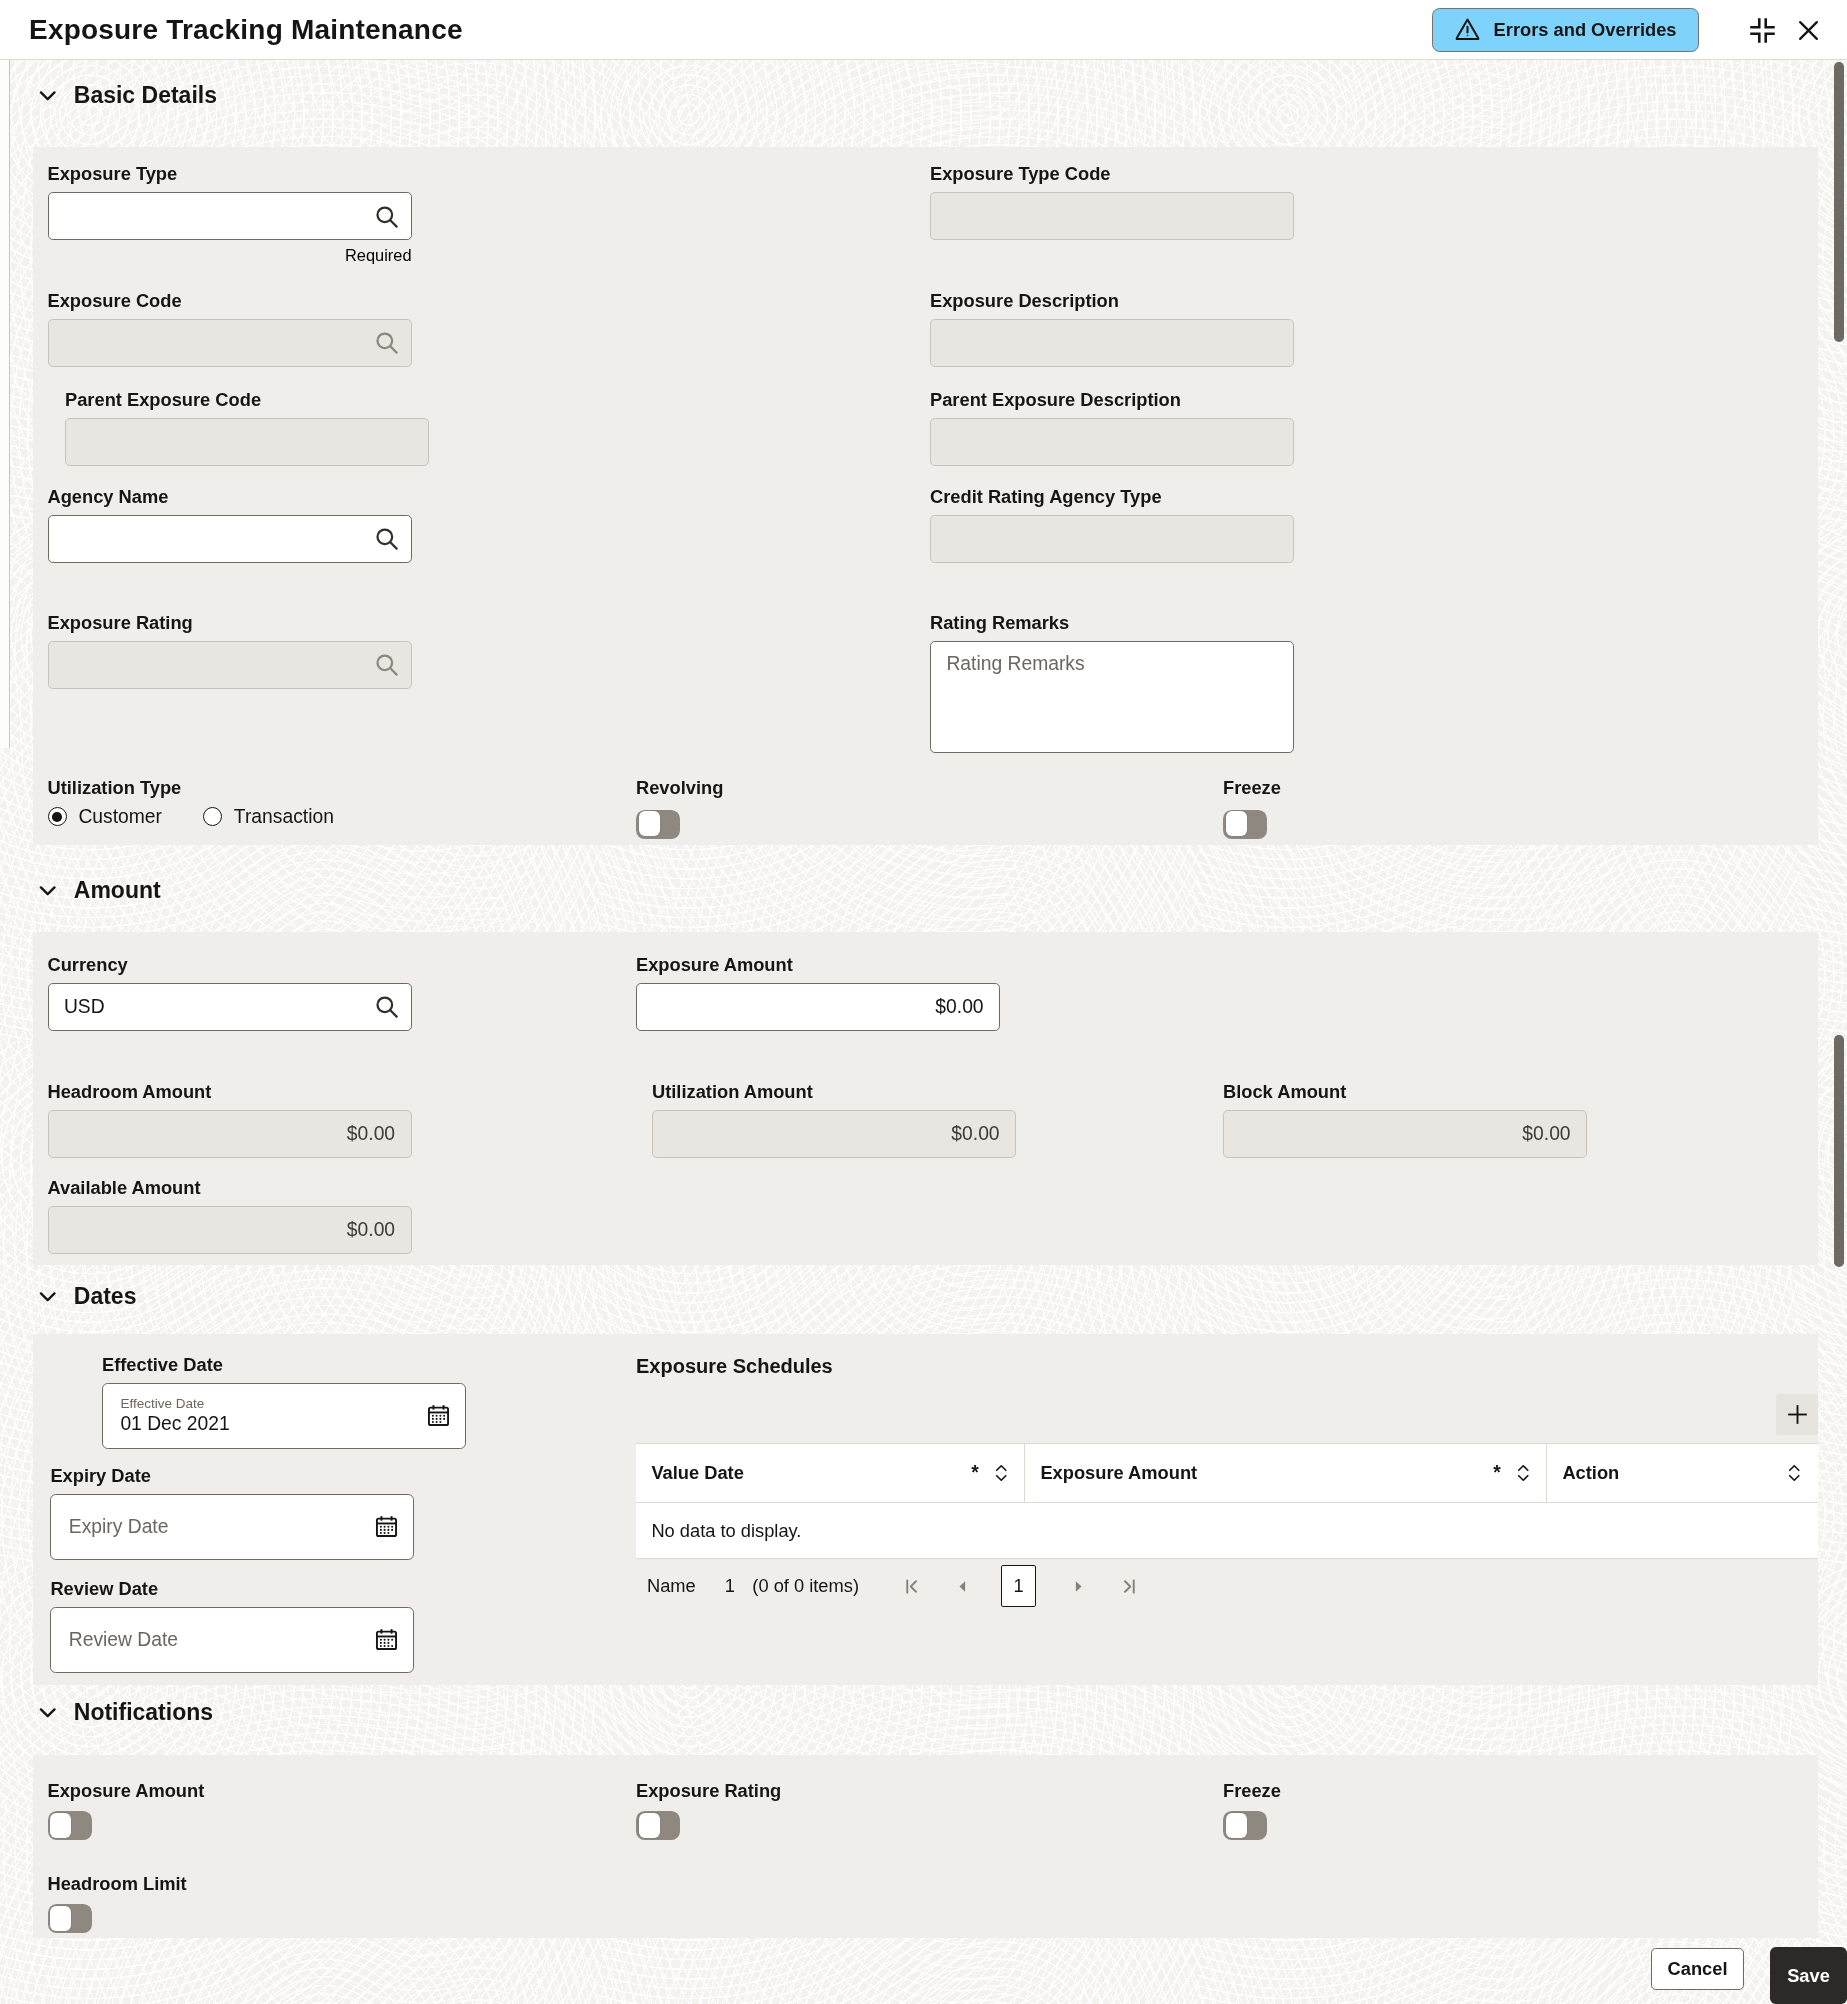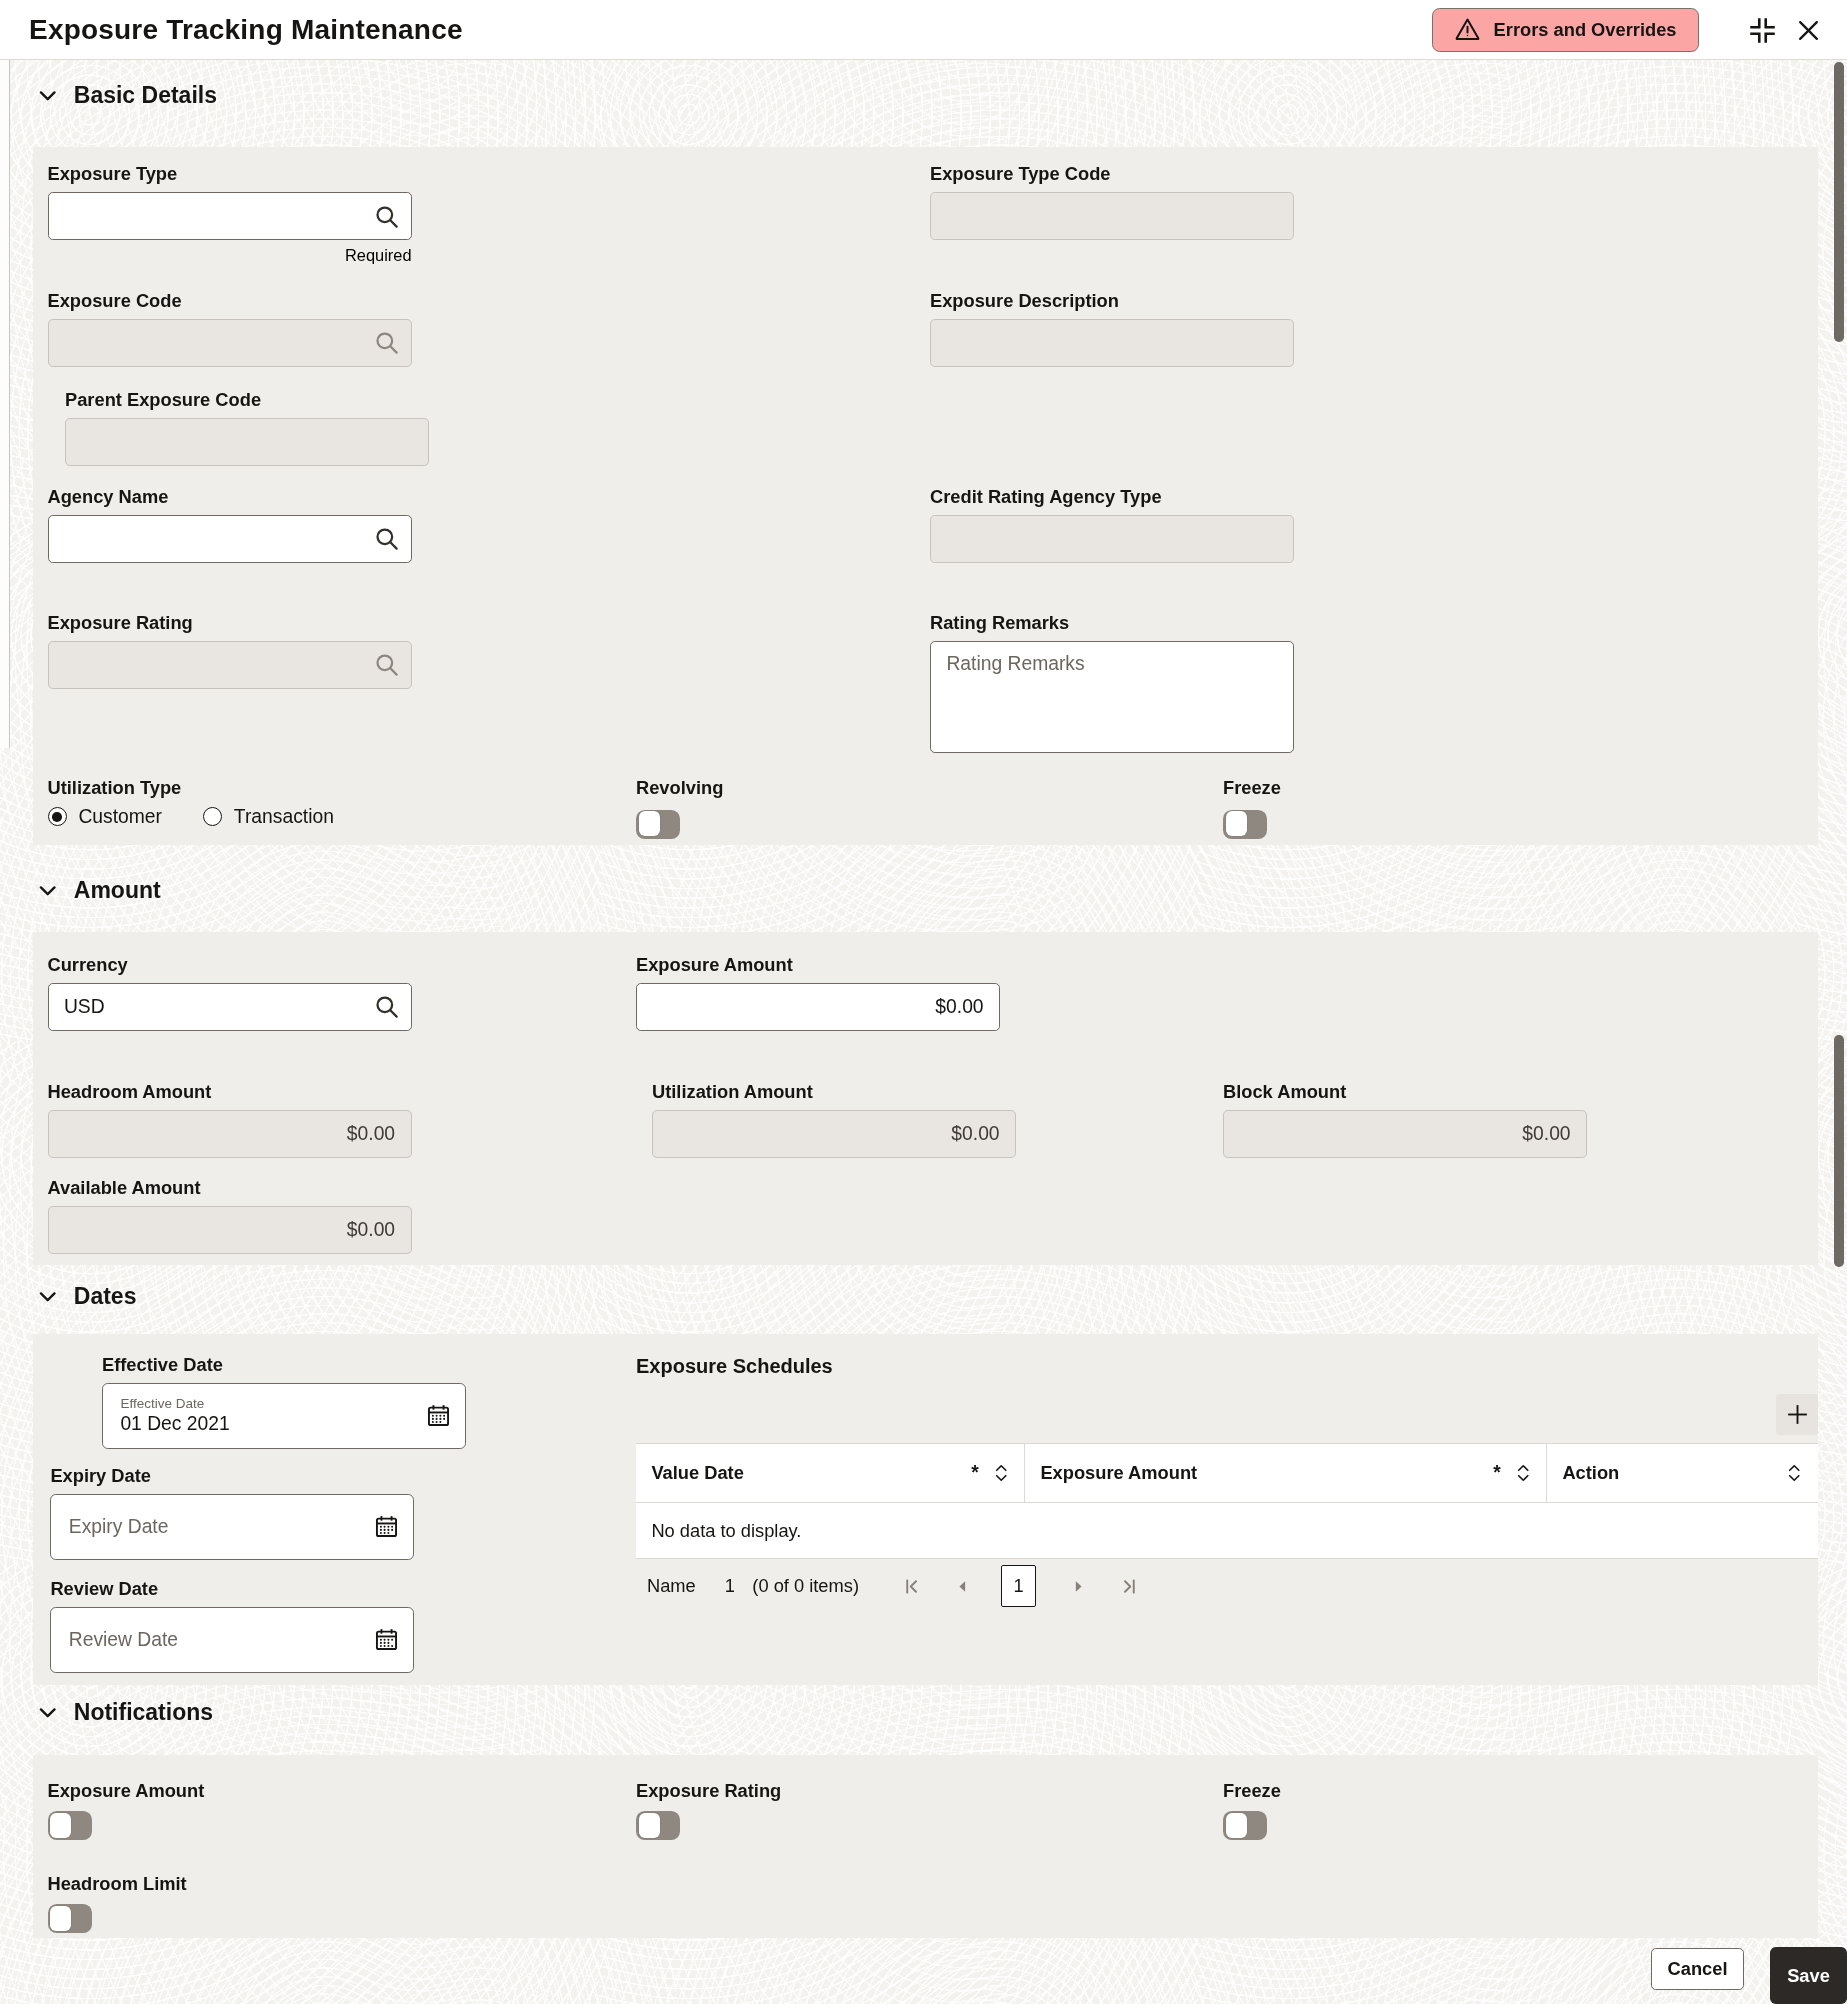--- a/index.html
+++ b/index.html
@@ -11,21 +11,21 @@
       repeating-radial-gradient(circle at 15% 22%, rgba(255,255,255,.85) 0 1.5px, rgba(255,255,255,0) 1.5px 9.7px),
       repeating-radial-gradient(circle at 78% 9%,  rgba(255,255,255,.65) 0 1.5px, rgba(255,255,255,0) 1.5px 11.6px),
       repeating-radial-gradient(circle at 48% 80%, rgba(255,255,255,.7)  0 1.5px, rgba(255,255,255,0) 1.5px 8.7px),
       repeating-radial-gradient(circle at 95% 55%, rgba(255,255,255,.6)  0 1.5px, rgba(255,255,255,0) 1.5px 10.6px);
     background-size:599px 521px, 541px 599px, 676px 541px, 502px 463px;
   }
   .abs{position:absolute;}
   
   .app-header{position:absolute;left:0;top:0;width:1847px;height:60px;background:#ffffff;border-bottom:1px solid #deDAD4;display:flex;align-items:center;box-sizing:border-box;}
   .app-title{font-size:28px;font-weight:700;margin-left:29px;letter-spacing:0.2px;}
-  .hdr-btn{position:absolute;left:1432px;top:7.7px;height:44px;display:flex;align-items:center;gap:12.6px;padding:0 21px;background:#fca5a5;border:1px solid #77716a;border-radius:7.7px;box-sizing:border-box;cursor:pointer;}
+  .hdr-btn{position:absolute;left:1432px;top:7.7px;height:44px;display:flex;align-items:center;gap:12.6px;padding:0 21px;background:#7dd3fc;border:1px solid #77716a;border-radius:7.7px;box-sizing:border-box;cursor:pointer;}
   .hdr-btn span{font-size:18.3px;font-weight:700;}
   .win-icon{position:absolute;top:13.5px;width:33px;height:33px;display:flex;align-items:center;justify-content:center;cursor:pointer;}
   
   .left-strip{position:absolute;left:0;top:60px;width:8.7px;height:688px;background:#fdfdfc;border-right:1px solid #c9c4bd;}
   .sb-thumb{position:absolute;left:1834px;width:9.7px;border-radius:4.8px;background:#6e6963;}
   
   .sec-head{position:absolute;left:39px;display:flex;align-items:center;gap:17.4px;height:29px;}
   .sec-head .t{font-size:23px;font-weight:700;}
   
   .panel{position:absolute;left:33px;width:1785px;background:#f0eeea;}
@@ -163,20 +163,26 @@
       </div>
     </div>
 
     <div class="field" style="left:32px;top:242px;">
       <label class="lbl">Parent Exposure Code</label>
       <div class="inp-wrap">
         <input class="inp noicon disabled" disabled="" value="" style="">
       </div>
     </div>
 
+    <div class="field" style="left:897px;top:242px;">
+      <label class="lbl">Parent Exposure Description</label>
+      <div class="inp-wrap">
+        <input class="inp noicon disabled" disabled="" value="" style="">
+      </div>
+    </div>
 
     <div class="field" style="left:14.5px;top:339px;">
       <label class="lbl">Agency Name</label>
       <div class="inp-wrap">
         <input class="inp" value="" style="">
         <span class="inp-icon">
           <svg width="27" height="27" viewBox="0 0 24 24" fill="none" stroke="currentColor" stroke-width="2">
               <circle cx="10.5" cy="10.5" r="6.5"></circle>
               <line x1="15.4" y1="15.4" x2="21" y2="21" stroke-linecap="round"></line>
             </svg>

